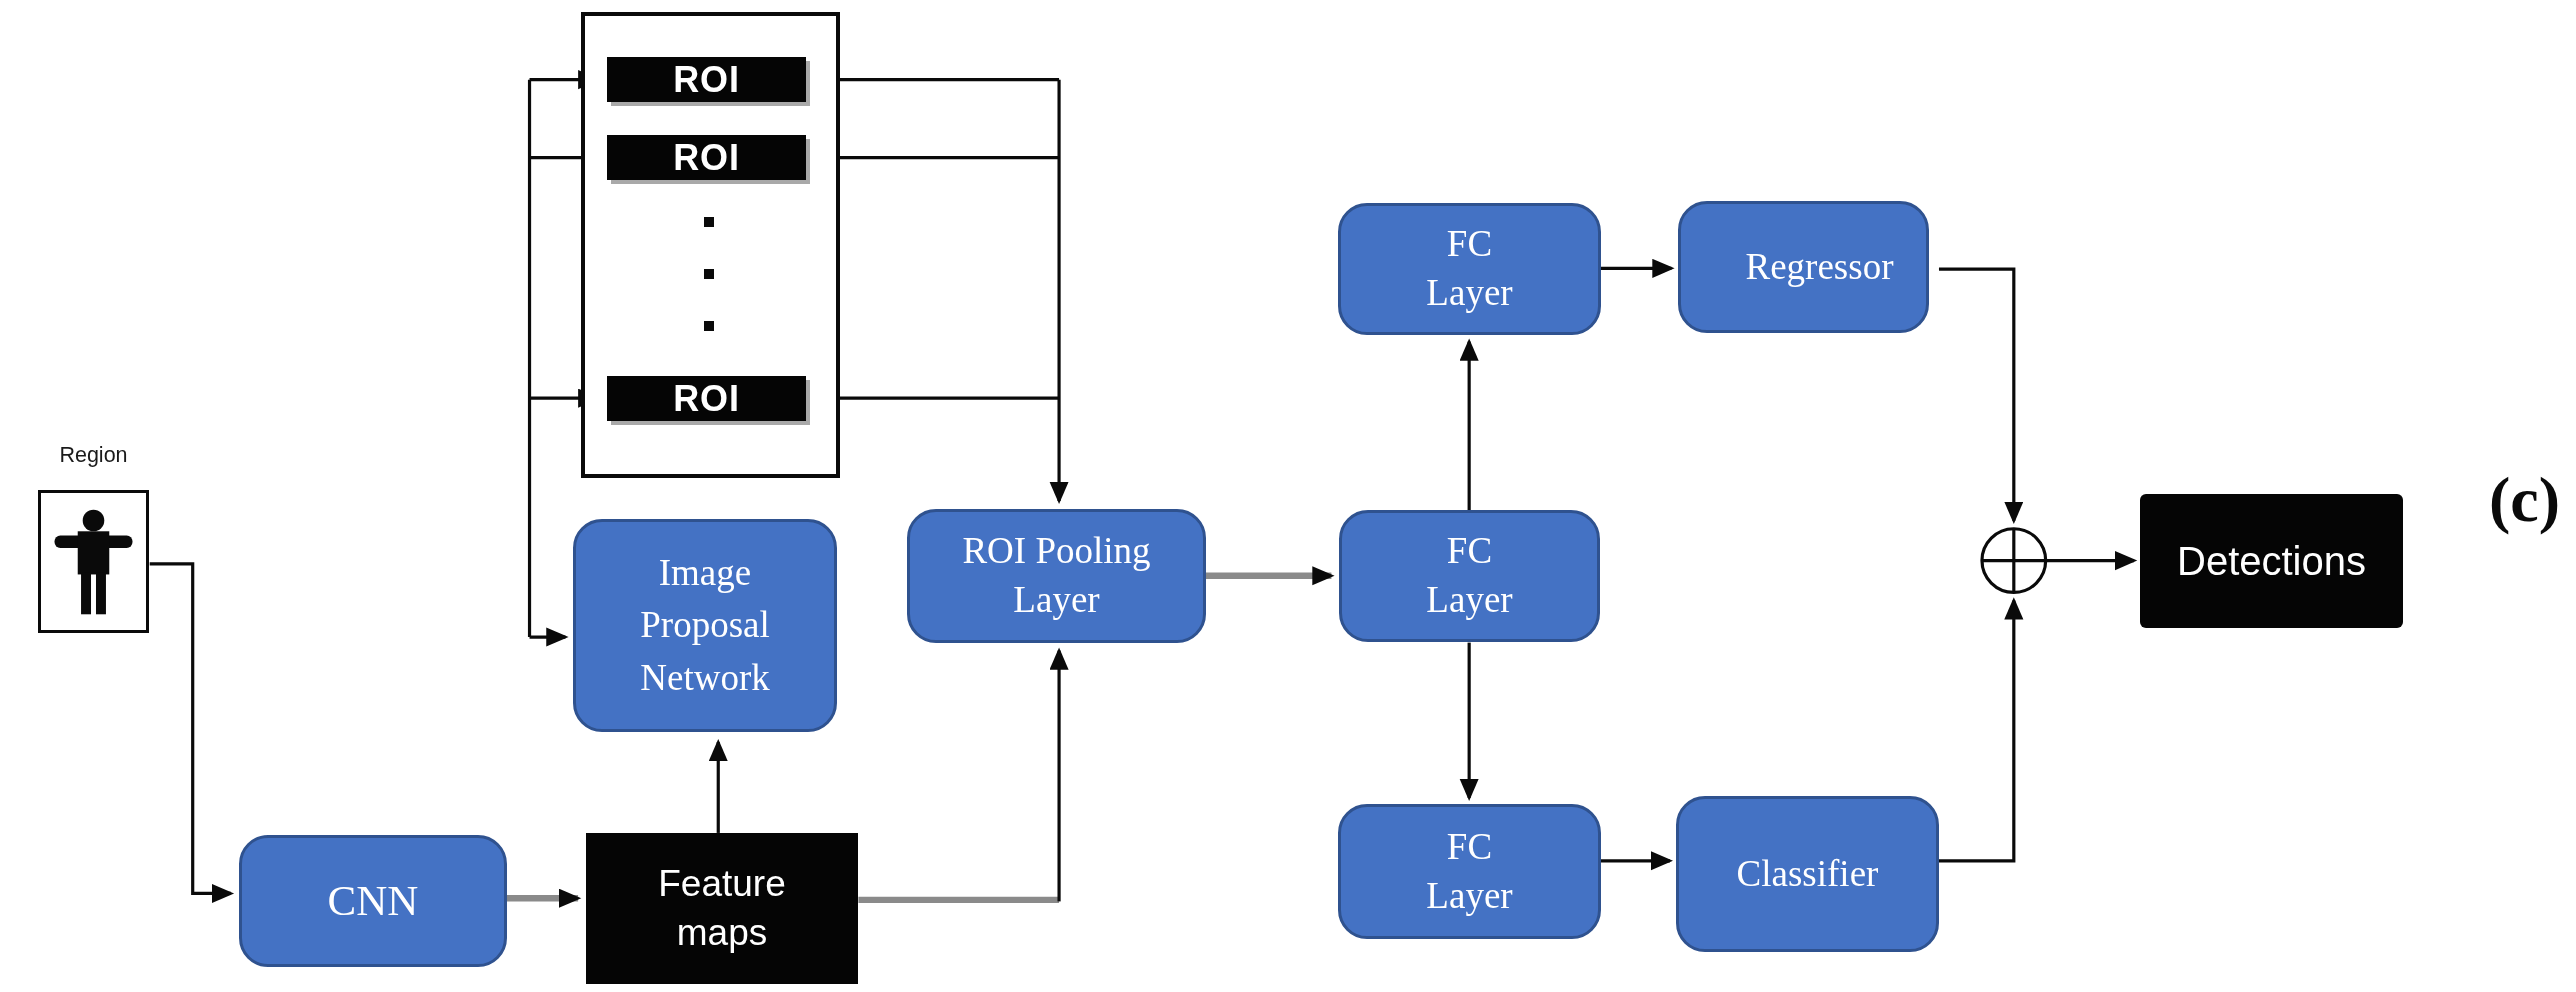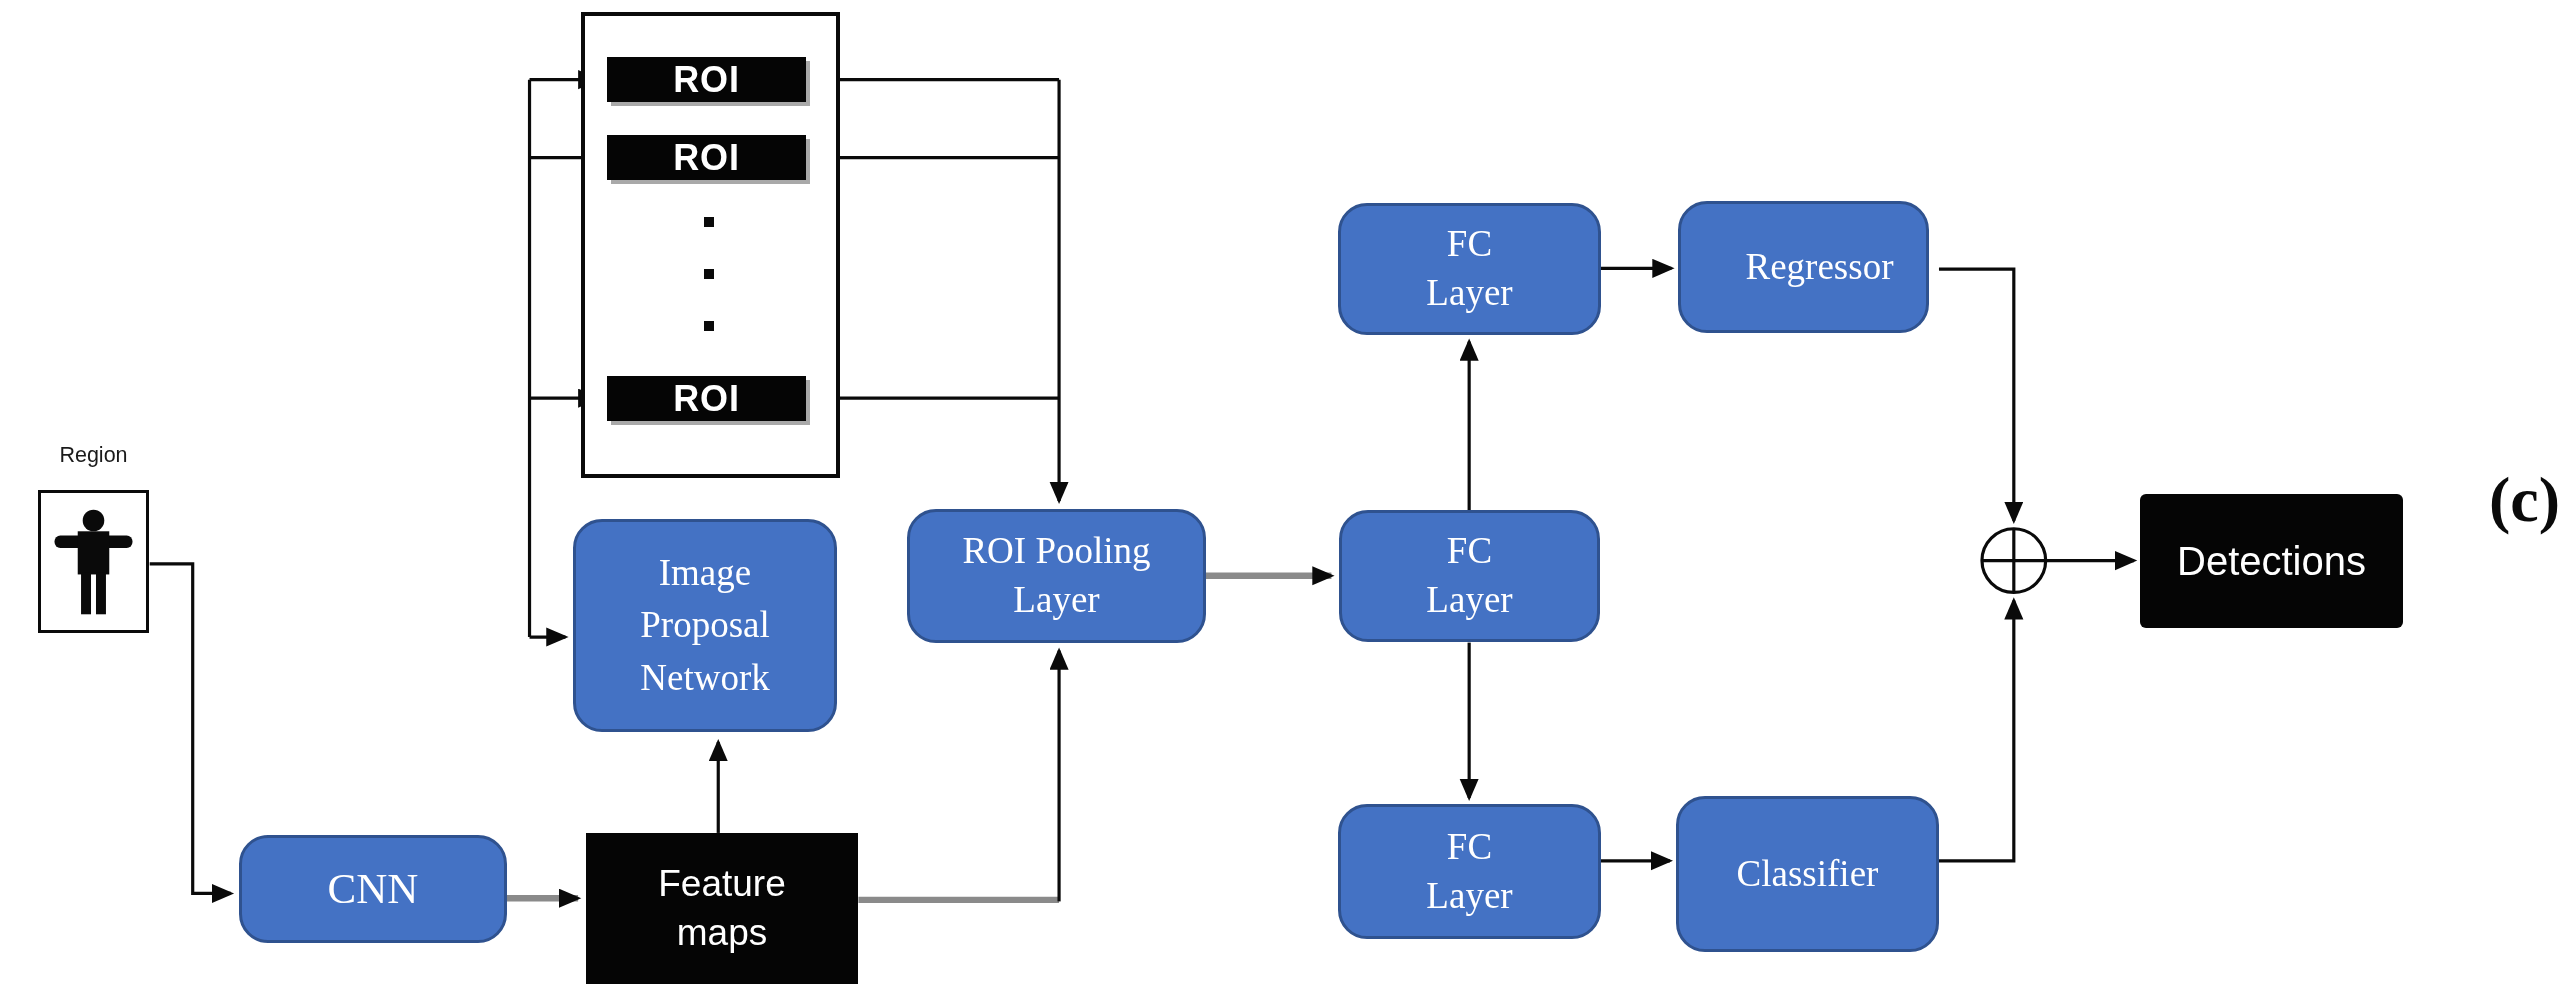--- a/index.html
+++ b/index.html
@@ -162,21 +162,21 @@
   <div class="dot" style="left:704px; top:217px;"></div>
   <div class="dot" style="left:704px; top:269px;"></div>
   <div class="dot" style="left:704px; top:321px;"></div>
 
   <div class="node blue" style="left:573px; top:519px; width:264px; height:213px; line-height:1.42;">
     <div>Image</div>
     <div>Proposal</div>
     <div>Network</div>
   </div>
 
-  <div class="node blue cnn-text" style="left:239px; top:835px; width:268px; height:108px;">
+  <div class="node blue cnn-text" style="left:239px; top:835px; width:268px; height:132px;">
     <span>CNN</span>
   </div>
 
   <div class="node black-box fm-text" style="left:586px; top:833px; width:272px; height:151px;">
     <div>Feature</div>
     <div>maps</div>
   </div>
 
   <div class="node blue" style="left:907px; top:509px; width:299px; height:134px;">
     <div>ROI Pooling</div>

